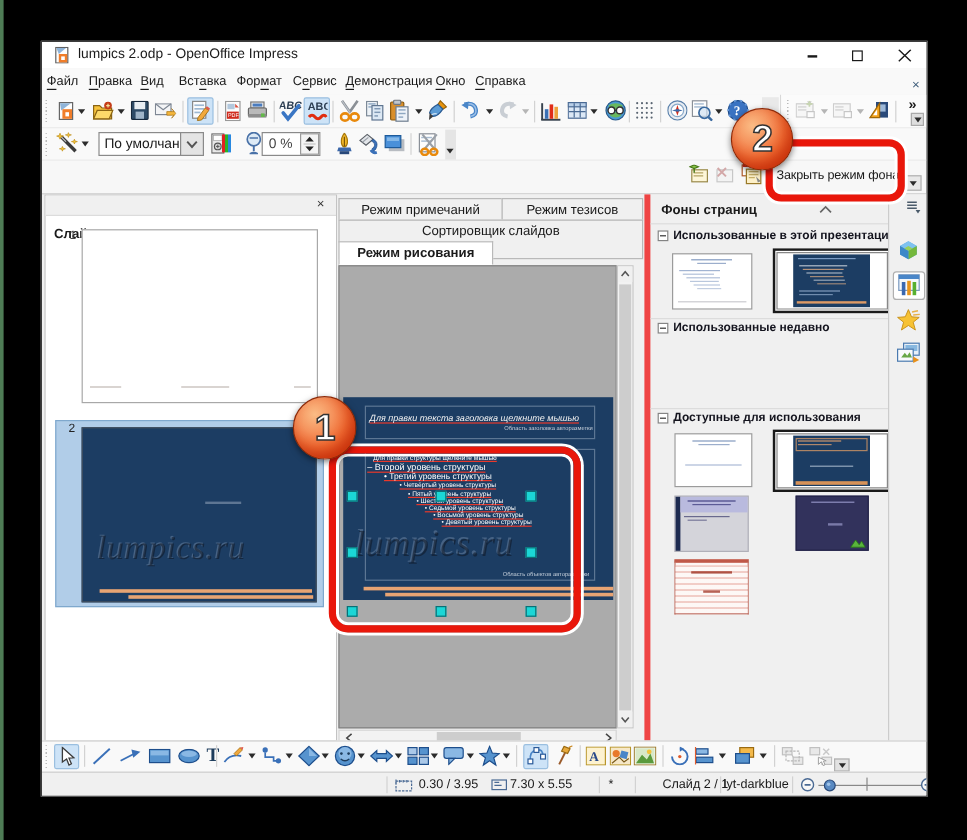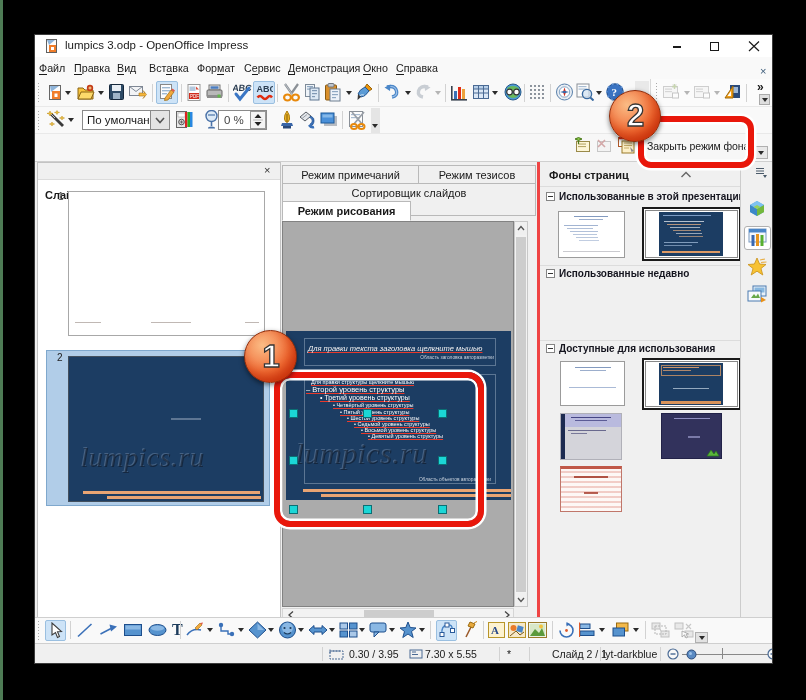--- a/index.html
+++ b/index.html
@@ -12,21 +12,21 @@
 #titletext { left:30px; top:4px; font-size:11.5px; color:#1a1a1a; }
 #menubar { left:0; top:22px; width:737px; height:22px; background:#f9f9f9; font-size:10.7px; color:#1a1a1a; }
 .mi { position:absolute; top:5px; }
 .u { border-bottom:1px solid #1a1a1a; }
 #tb1 { left:0; top:44px; width:737px; height:28px; background:#f9f9f9; border-bottom:1px solid #e9e9e9;}
 #tb2 { left:0; top:72px; width:737px; height:27px; background:#f9f9f9; border-bottom:1px solid #e9e9e9;}
 #tb3 { left:0; top:99px; width:737px; height:27px; background:#f7f7f7; }
 #mainarea { left:0; top:126px; width:737px; height:456px; background:#f0f0f0; border-top:1px solid #cfcfcf; }
 #lpanel { left:2px; top:0px; width:244px; height:456px; background:#fff; border:1px solid #c3c3c3; }
 #cpanel { left:246px; top:0px; width:256px; height:456px; background:#f0f0f0; }
-#rpanel { left:502px; top:0px; width:203px; height:456px; background:#f0f0f0; border-left:3px solid #ef4444; }
+#rpanel { left:502px; top:0px; width:203px; height:456px; background:#f0f0f0; border-left:5px solid #ef4444; }
 #sbar   { left:705px; top:0px; width:32px; height:456px; background:#f0f0f0; border-left:1px solid #cccccc; }
 #drawbar { left:0; top:582px; width:737px; height:26px; background:#f9f9f9; border-top:1px solid #cfcfcf; }
 #statusbar { left:0; top:608px; width:737px; height:20px; background:#f0f0f0; border-top:1px solid #cfcfcf; font-size:10.5px; color:#1a1a1a; }
 .sep1 { position:absolute; width:1px; height:18px; background:#d2d2d2; }
 .vsep { position:absolute; width:1px; background:#d2d2d2; }
 .grip { position:absolute; width:3px; background-image:repeating-linear-gradient(to bottom,#aaa 0 1px,transparent 1px 3px); background-size:1px 100%; background-repeat:no-repeat; background-position:1px 0; }
 .dd { position:absolute; width:0; height:0; border-left:3.5px solid transparent; border-right:3.5px solid transparent; border-top:4px solid #2b2b2b; }
 .ddg { border-top-color:#b5b5b5; }
 .hibox { position:absolute; background:#cde3f7; border:1px solid #9abfe0; border-radius:2px; }
 .navy { background:#1c3d63; }
@@ -51,21 +51,21 @@
   <div id="win" class="abs">
     <div id="titlebar" class="abs">
       <div class="abs" style="left:10px;top:4px;width:14px;height:14px;">
           <svg width="14" height="14">
             <rect x="1.5" y="0.5" width="10" height="13" fill="#fdfdfd" stroke="#606060"></rect>
             <path d="M2 1 L10 1 L4 6 Z" fill="#8fb4d9"></path>
             <rect x="4" y="6" width="7" height="7" fill="#f07d2a"></rect>
             <rect x="6" y="8" width="3" height="3" fill="#fff"></rect>
           </svg>
         </div>
-      <div id="titletext" class="abs">lumpics 3.odp - OpenOffice Impress</div>
+      <div id="titletext" class="abs">lumpics 2.odp - OpenOffice Impress</div>
       <div class="abs" style="left:638px;top:11px;width:8px;height:1.5px;background:#1a1a1a;"></div>
       <div class="abs" style="left:675px;top:7px;width:9px;height:9px;border:1.5px solid #1a1a1a;"></div>
       <div class="abs" style="left:713px;top:6px;">
           <svg width="12" height="11">
             <path d="M1 0.5 L11 10 M11 0.5 L1 10" stroke="#1a1a1a" stroke-width="1.2"></path>
           </svg>
         </div>
     </div>
     <div id="menubar" class="abs">
       <span class="mi" style="left:4px;"><span class="u">Ф</span>айл</span>

